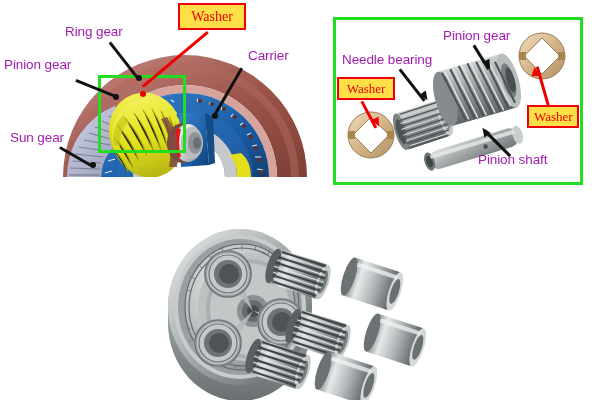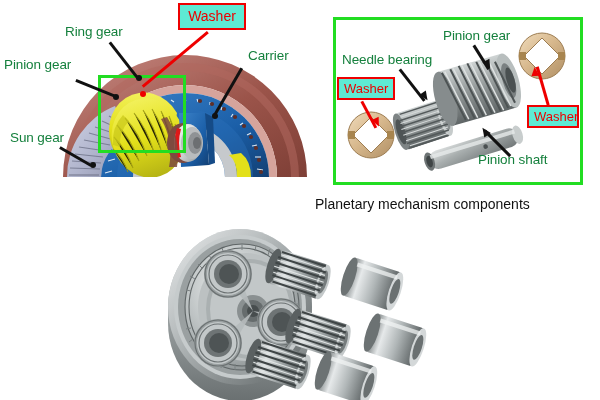--- a/index.html
+++ b/index.html
@@ -14,46 +14,47 @@
     position: relative;
     width: 600px;
     height: 400px;
     background: #ffffff;
     overflow: hidden;
   }
 
   
   .lbl {
     position: absolute;
-    color: #15803d;
+    color: #a21caf;
     font-size: 13.5px;
     line-height: 15px;
     white-space: nowrap;
     letter-spacing: -0.1px;
   }
   .caption {
     position: absolute;
     color: #111111;
     font-size: 14px;
     line-height: 16px;
     white-space: nowrap;
   }
 
   
   .washer-box {
     position: absolute;
     border: 2px solid #ee0000;
-    background: #5eead4;
+    background: #fde047;
     color: #ee0000;
     font-size: 13px;
     line-height: 13px;
     padding: 3px 5px 4px 5px;
     white-space: nowrap;
     box-sizing: border-box;
     text-align: center;
+    font-family: Liberation Serif, serif;
   }
 
   
   .leader {
     position: absolute;
     transform-origin: 0 50%;
     height: 2px;
     background: #111111;
   }
   .leader.red { background: #ee0000; height: 2px; }
@@ -377,21 +378,20 @@
   <div class="leader red" style="left:548px; top:104px; width:40px; transform:rotate(-106deg); height:2.5px;"></div>
   <div class="arrowhead" style="left:531px; top:67px; transform:rotate(175deg); border-top-color:#ee0000;"></div>
 
   <div class="lbl" style="left:443px; top:28px;">Pinion gear</div>
   <div class="lbl" style="left:342px; top:52px;">Needle bearing</div>
   <div class="lbl" style="left:478px; top:152px;">Pinion shaft</div>
 
   <div class="washer-box" style="left:337px; top:77px; width:58px; height:23px;">Washer</div>
   <div class="washer-box" style="left:527px; top:105px; width:52px; height:23px;">Washer</div>
 
-  <div class="caption" style="left:315px; top:196px;">Planetary mechanism components</div>
 
   <div class="art" style="left:150px; top:212px; width:300px; height:188px;">
     <svg width="300" height="188" viewBox="0 0 300 188">
       <defs>
         <linearGradient id="rimGrad" x1="0" y1="0" x2="1" y2="1">
           <stop offset="0%" stop-color="#e9ebec"></stop>
           <stop offset="35%" stop-color="#b9bebf"></stop>
           <stop offset="70%" stop-color="#858b8c"></stop>
           <stop offset="100%" stop-color="#5d6364"></stop>
         </linearGradient>

